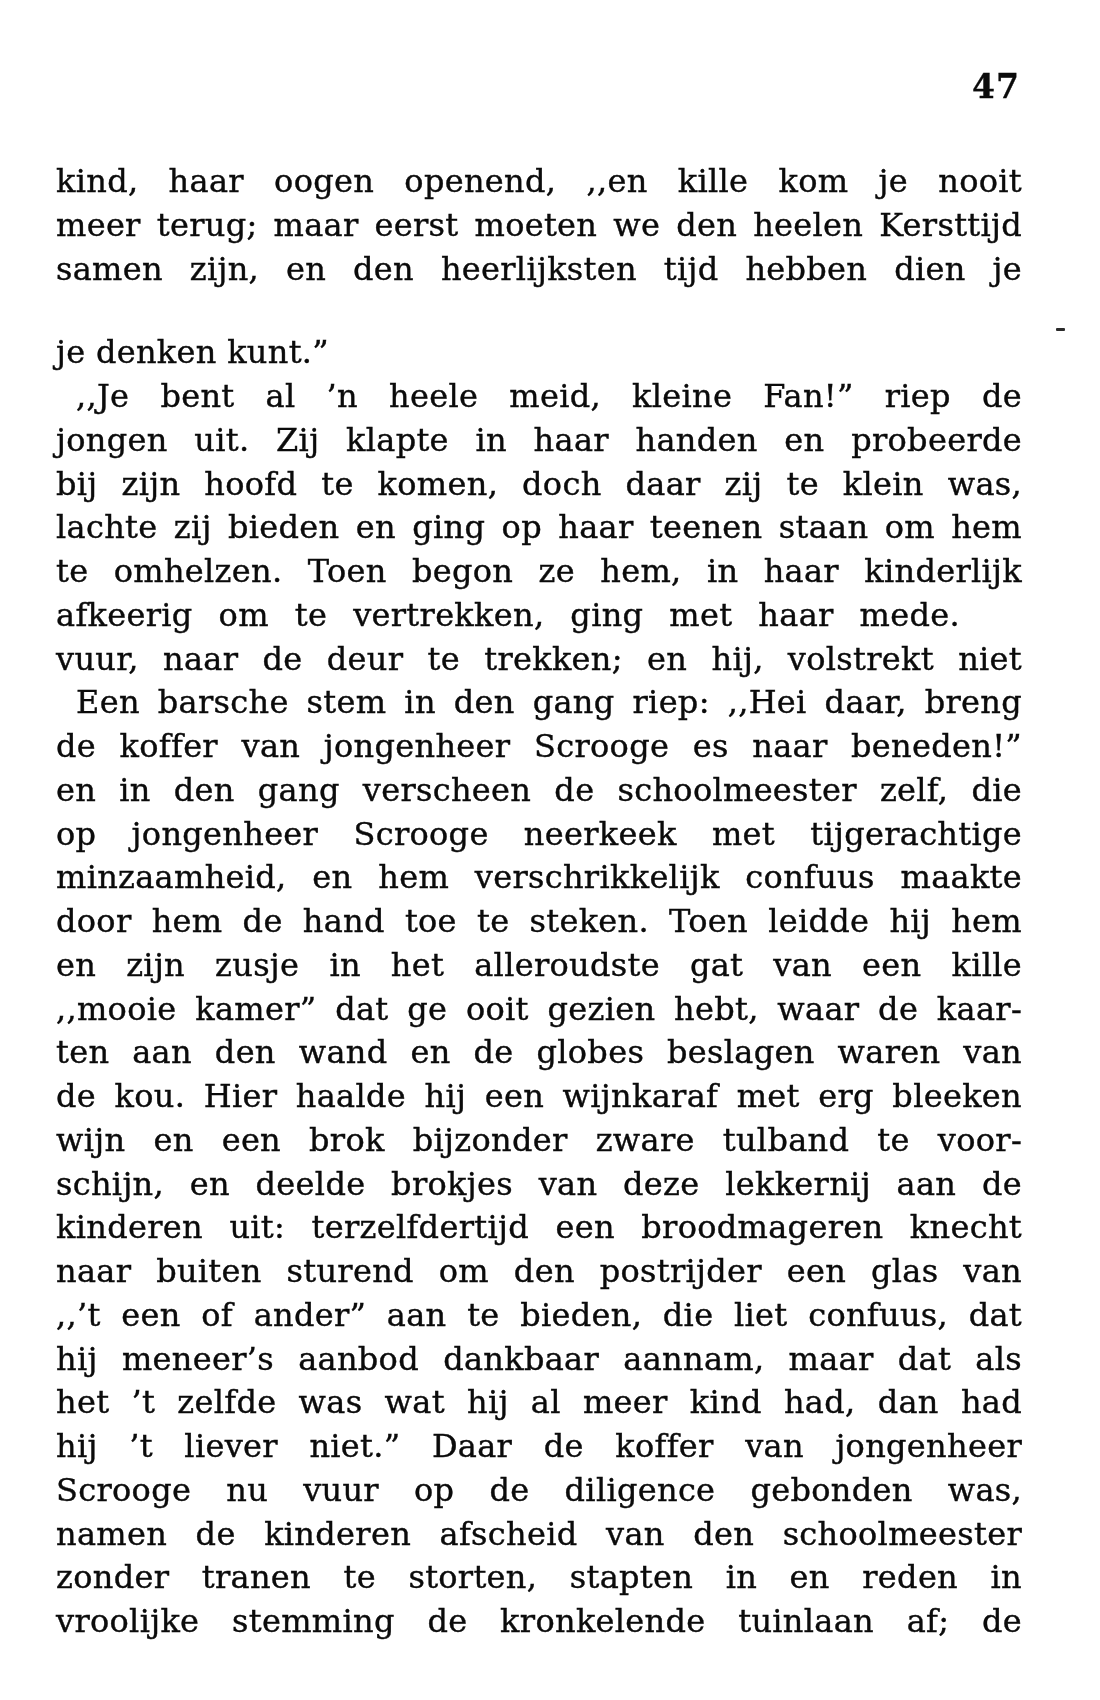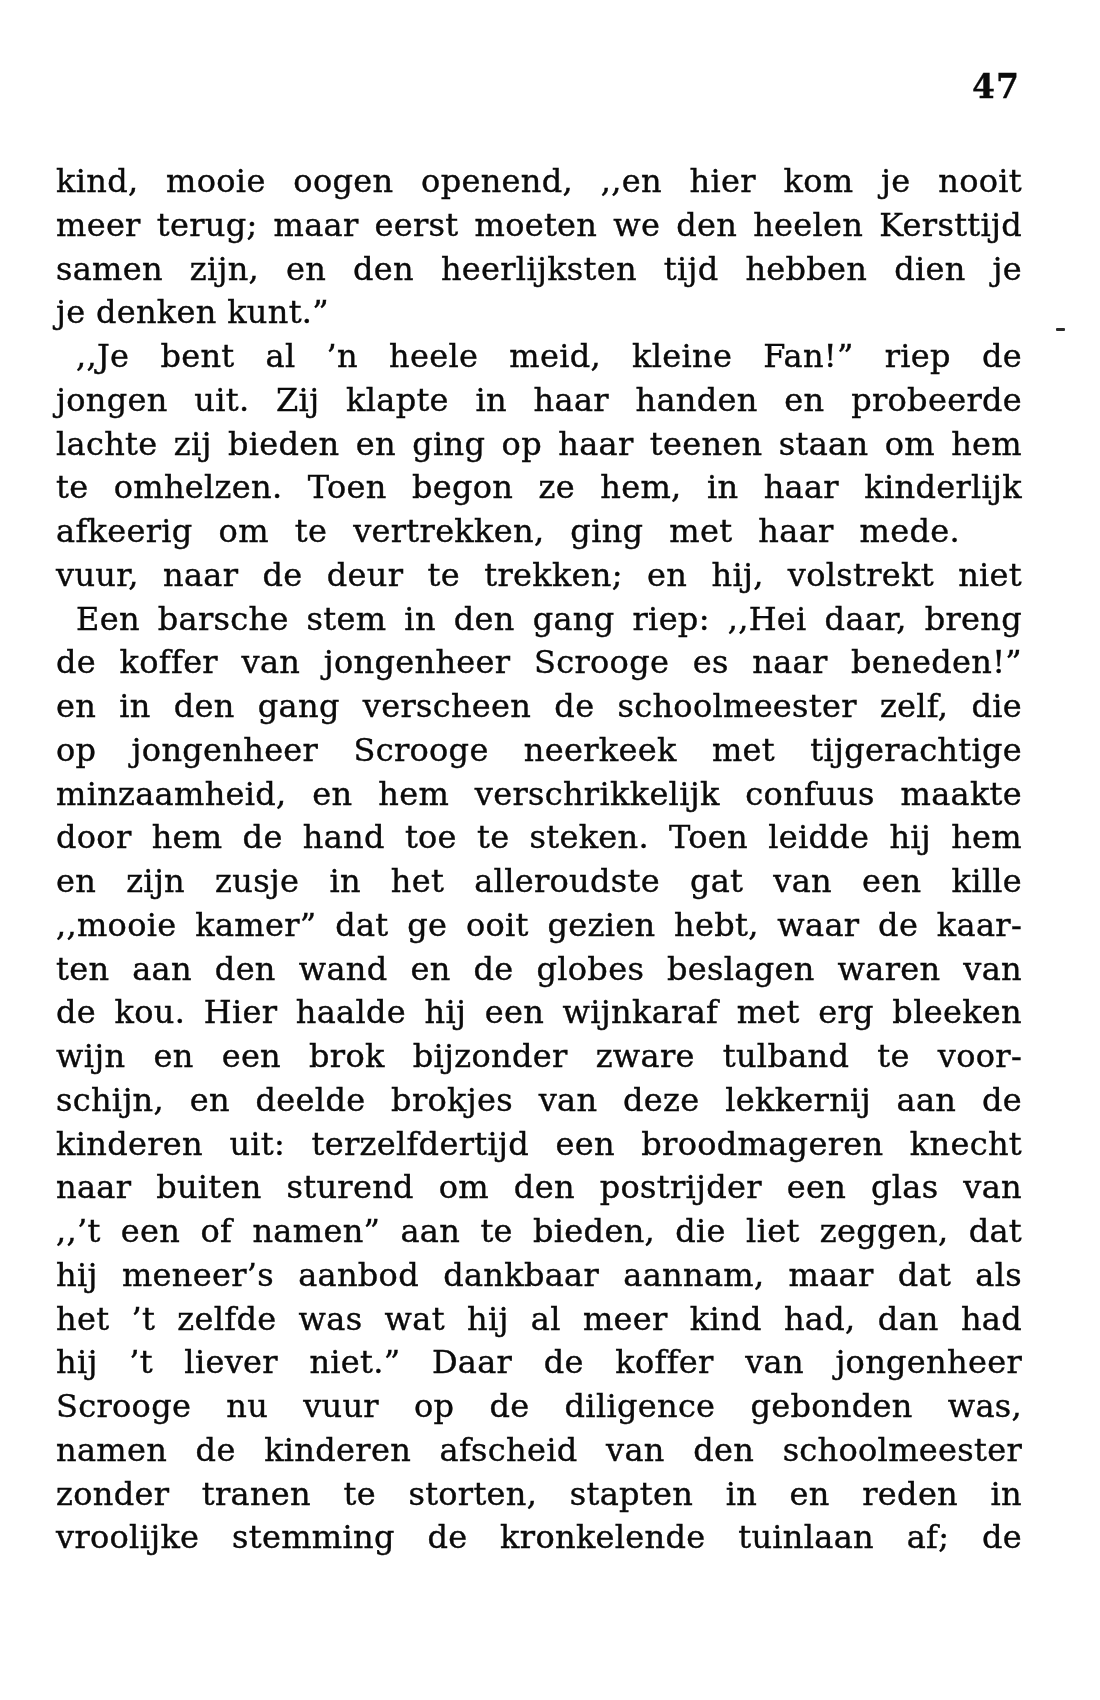--- a/index.html
+++ b/index.html
@@ -49,63 +49,65 @@
     text-align-last: justify;
     white-space: normal;
     -webkit-text-stroke: 0.4px var(--ink);
   }
   .line.indent {
     text-indent: 20px;
   }
   .line.short {
     text-align: left;
     text-align-last: left;
+    margin-top: 40px;
   }
   .artifact-dash {
     position: absolute;
     top: 328px;
     left: 1056px;
     width: 9px;
     height: 3px;
     background: #2a2a2a;
     border-radius: 1px;
   }
 </style>
 </head>
 <body>
 
 <div class="page">
   <div class="page-number">47</div>
 
   <div class="text-block" id="text-block">
-      <div class="line">kind, mooie oogen openend, ,,en hier kom je nooit</div>
+      <div class="line">kind, haar oogen openend, ,,en kille kom je nooit</div>
       <div class="line">meer terug; maar eerst moeten we den heelen Kersttijd</div>
       <div class="line">samen zijn, en den heerlijksten tijd hebben dien je</div>
       <div class="line short">je denken kunt.”</div>
       <div class="line indent">,,Je bent al ’n heele meid, kleine Fan!” riep de</div>
       <div class="line">jongen uit. Zij klapte in haar handen en probeerde</div>
+      <div class="line">bij zijn hoofd te komen, doch daar zij te klein was,</div>
       <div class="line">lachte zij bieden en ging op haar teenen staan om hem</div>
       <div class="line">te omhelzen. Toen begon ze hem, in haar kinderlijk</div>
       <div class="line" style="padding-right: 62px;">afkeerig om te vertrekken, ging met haar mede.</div>
       <div class="line">vuur, naar de deur te trekken; en hij, volstrekt niet</div>
       <div class="line indent">Een barsche stem in den gang riep: ,,Hei daar, breng</div>
       <div class="line">de koffer van jongenheer Scrooge es naar beneden!”</div>
       <div class="line">en in den gang verscheen de schoolmeester zelf, die</div>
       <div class="line">op jongenheer Scrooge neerkeek met tijgerachtige</div>
       <div class="line">minzaamheid, en hem verschrikkelijk confuus maakte</div>
       <div class="line">door hem de hand toe te steken. Toen leidde hij hem</div>
       <div class="line">en zijn zusje in het alleroudste gat van een kille</div>
       <div class="line">,,mooie kamer” dat ge ooit gezien hebt, waar de kaar-</div>
       <div class="line">ten aan den wand en de globes beslagen waren van</div>
       <div class="line">de kou. Hier haalde hij een wijnkaraf met erg bleeken</div>
       <div class="line">wijn en een brok bijzonder zware tulband te voor-</div>
       <div class="line">schijn, en deelde brokjes van deze lekkernij aan de</div>
       <div class="line">kinderen uit: terzelfdertijd een broodmageren knecht</div>
       <div class="line">naar buiten sturend om den postrijder een glas van</div>
-      <div class="line">,,’t een of namen” aan te bieden, die liet zeggen, dat</div>
+      <div class="line">,,’t een of ander” aan te bieden, die liet confuus, dat</div>
       <div class="line">hij meneer’s aanbod dankbaar aannam, maar dat als</div>
       <div class="line">het ’t zelfde was wat hij al meer kind had, dan had</div>
       <div class="line">hij ’t liever niet.” Daar de koffer van jongenheer</div>
       <div class="line">Scrooge nu vuur op de diligence gebonden was,</div>
       <div class="line">namen de kinderen afscheid van den schoolmeester</div>
       <div class="line">zonder tranen te storten, stapten in en reden in</div>
       <div class="line">vroolijke stemming de kronkelende tuinlaan af; de</div>
     </div>
 
   <span class="artifact-dash"></span>

